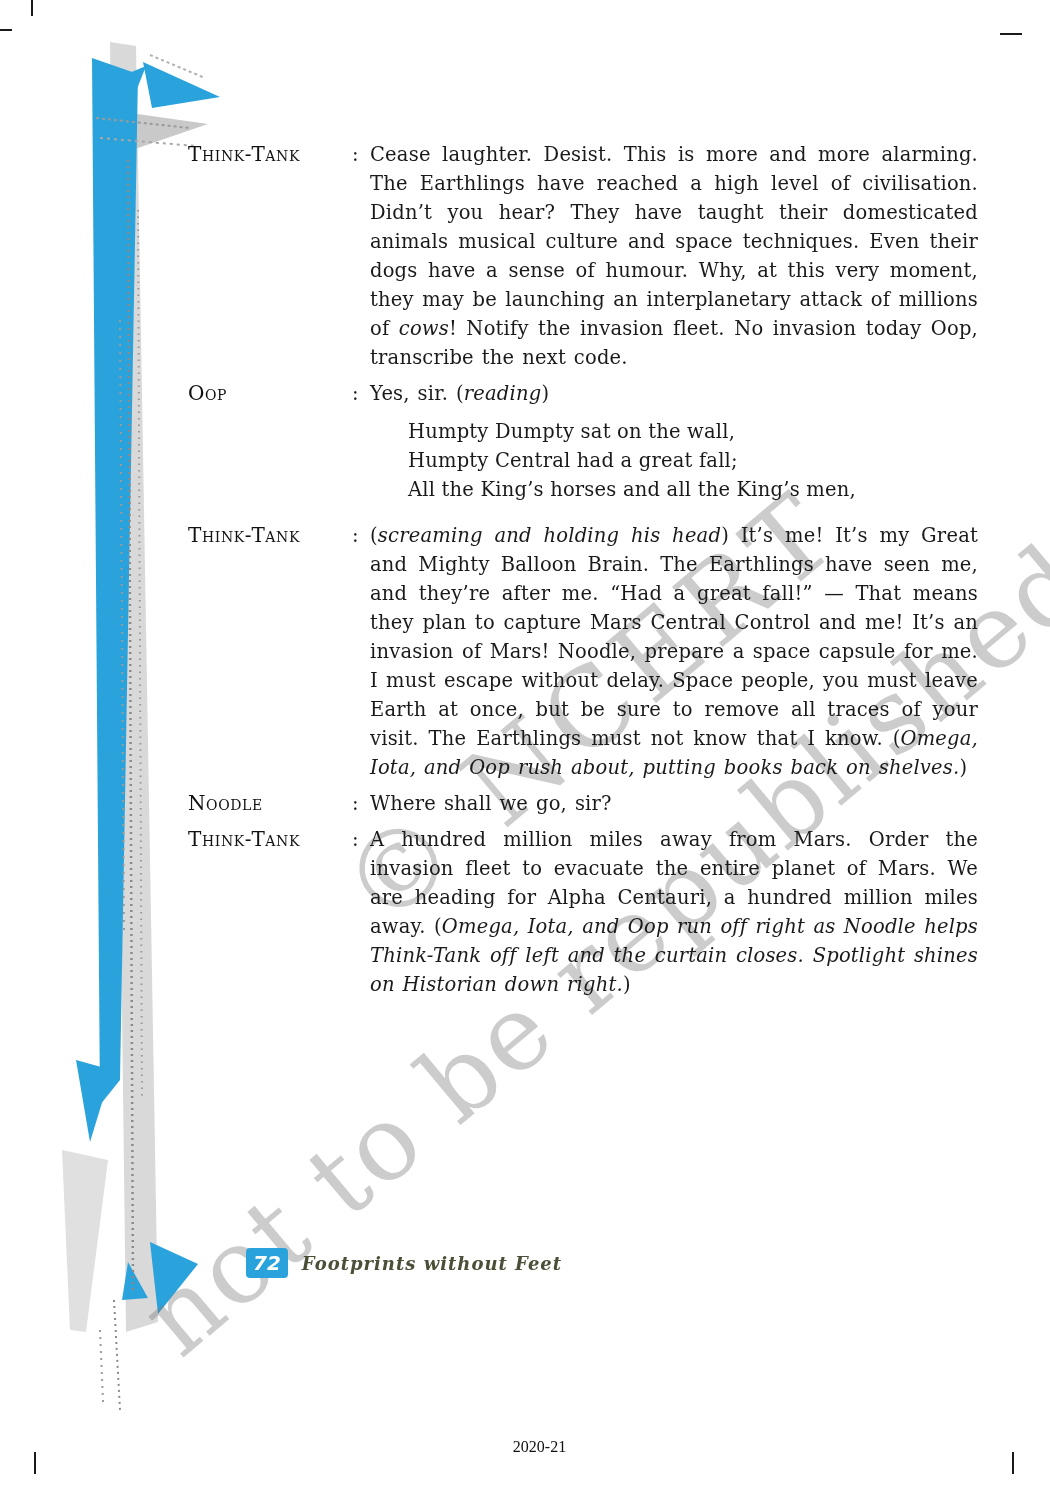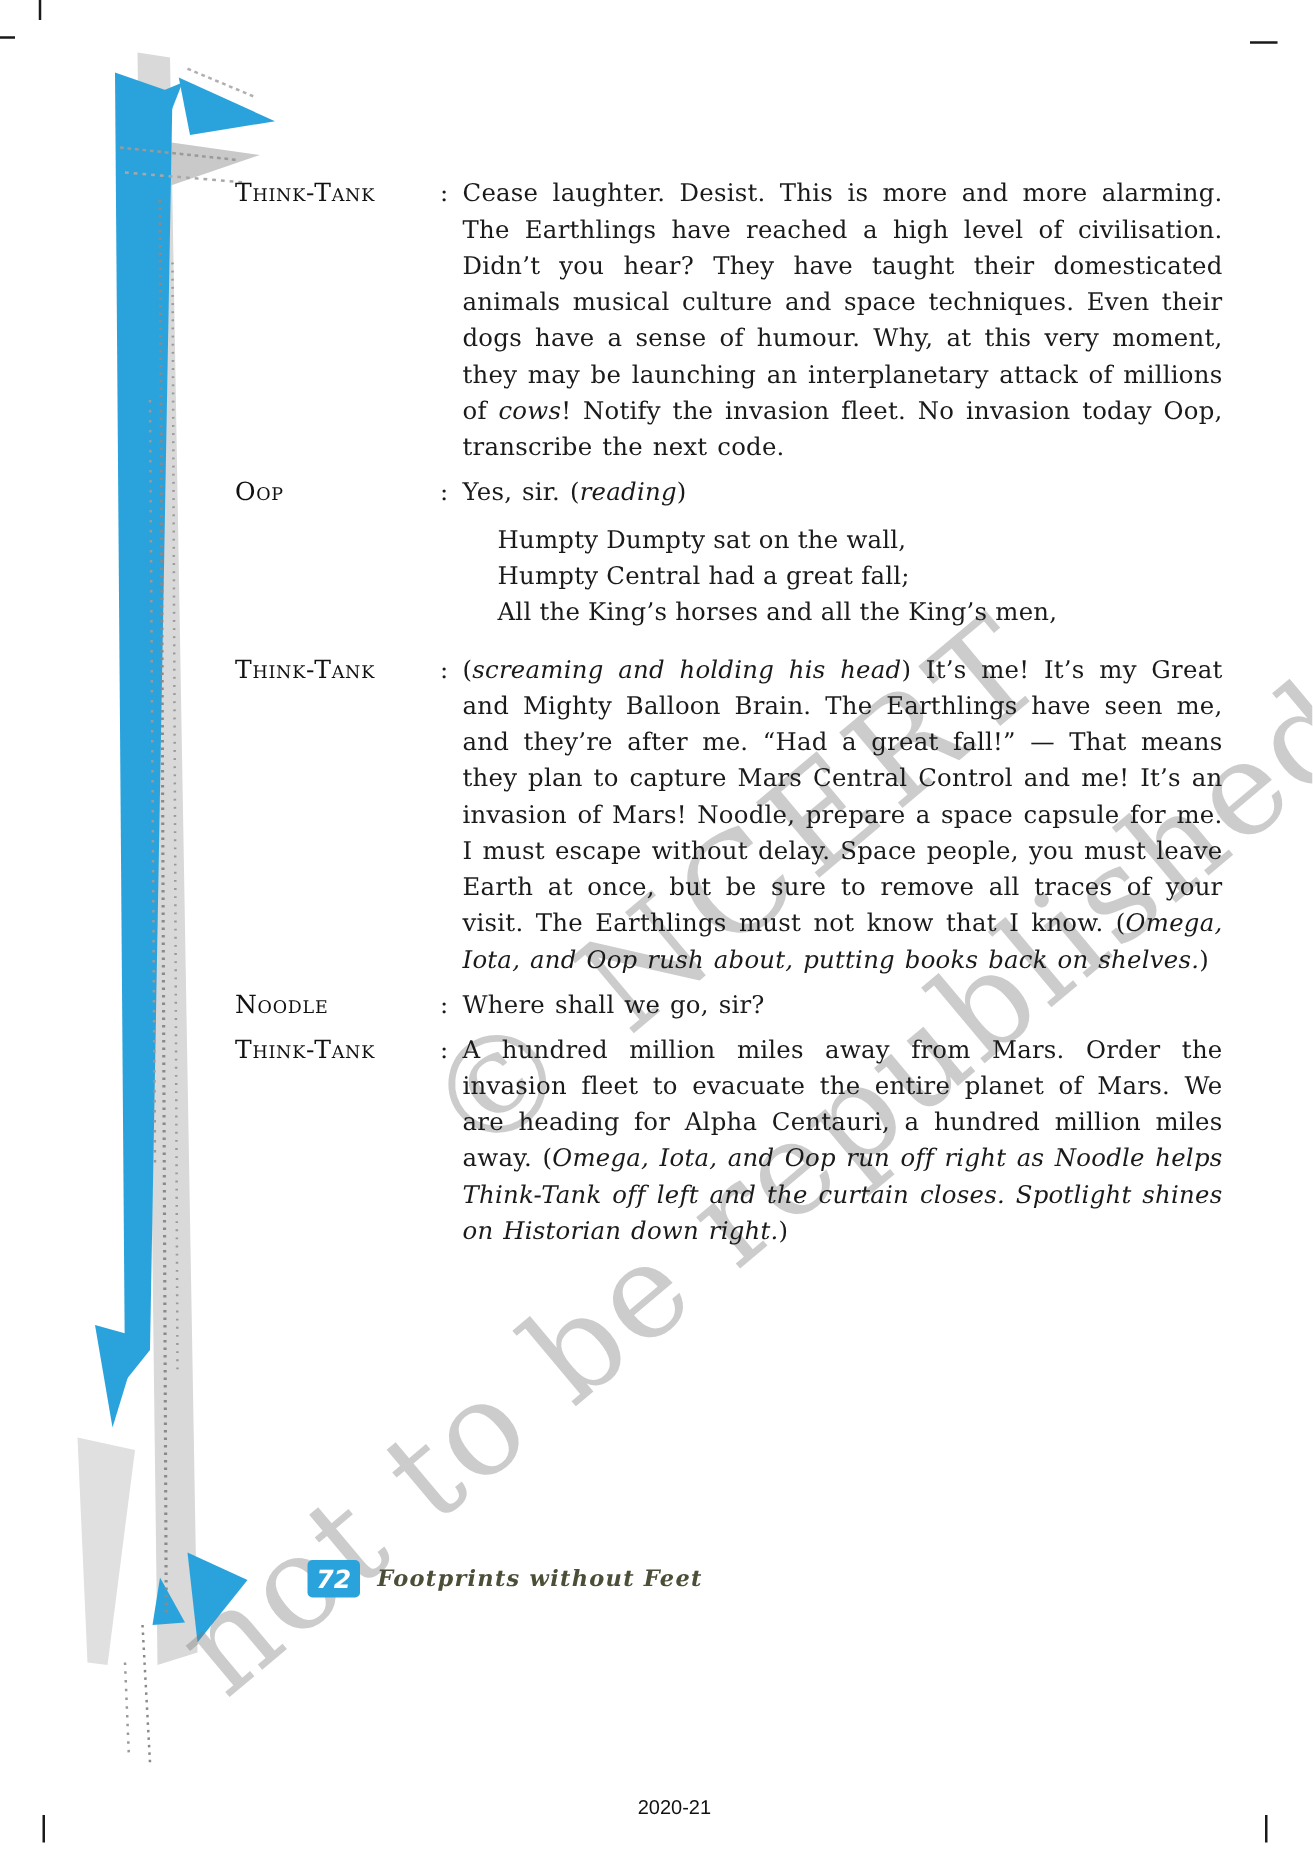--- a/index.html
+++ b/index.html
@@ -37,37 +37,37 @@
     letter-spacing:0.6px; color:#111;margin-left:20px;
   }
   .colon { font-size:19.5px; line-height:29px; }
   .body-col { min-width:0; }
   .para {
     margin:0 0 9px 0; text-align:justify; font-size:19.5px; line-height:29px;
     letter-spacing:0.2px; word-spacing:1.5px; hyphens:none;
   }
   .para:last-child { margin-bottom:2px; }
   .it { font-style:italic; }
-  .verse { margin:4px 0 12px 28px; }
+  .verse { margin:4px 0 12px 38px; }
   .verse-line { font-size:19.5px; line-height:29px; letter-spacing:0.2px; }
 
   
   .footer { position:absolute; left:232px; top:1248px; z-index:3; display:flex; align-items:center; gap:14px;padding-left:14px; }
   .pagenum {
     background:var(--accent); color:#fff; font-weight:bold; font-style:italic;
     font-family:"DejaVu Sans", sans-serif; font-size:20px;
     padding:3px 7px; border-radius:4px; line-height:1.2;
   }
   .booktitle {
     font-style:italic; font-weight:bold; font-size:18px; letter-spacing:1px;
     color:#4c4f38; font-family:"DejaVu Serif", cursive;
   }
   .year {
     position:absolute; left:0; right:0; top:1438px; z-index:3; text-align:center;
-    font-family:Liberation Sans, sans-serif; font-size:16px; color:#111;margin-left:29px;
+    font-family:Liberation Serif, serif; font-size:16px; color:#111;margin-left:29px;
   }
 </style>
 </head>
 <body>
 
 <div class="page">
 
   <div class="mark tl-v"></div>
   <div class="mark tl-h"></div>
   <div class="mark tr-h"></div>

